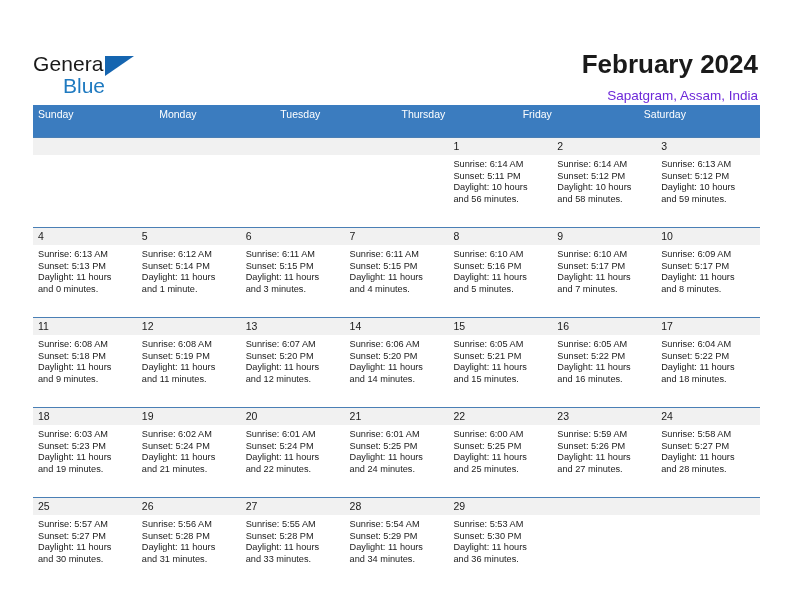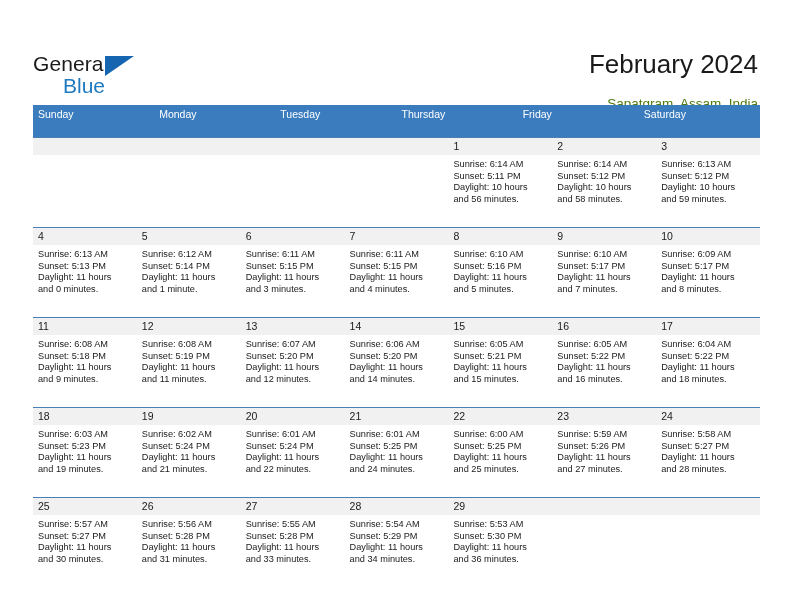--- a/index.html
+++ b/index.html
@@ -56,26 +56,27 @@
   .title-block {
     position: absolute;
     right: 34px; top: 33px;
     text-align: right;
   }
   .cal-title {
     font-size: 26px;
     color: #1a1a1a;
     line-height: 30px;
     white-space: nowrap;
+    font-weight: bold;
   }
   .cal-subtitle {
     font-size: 13.5px;
-    color: #4d7c0f;
+    color: #6d28d9;
     line-height: 18px;
-    margin-top: 16px;
+    margin-top: 8px;
     white-space: nowrap;
   }
 
   
   .calendar {
     position: absolute;
     left: 33px; top: 105px;
     width: 727px;
   }
   .dow-row {

